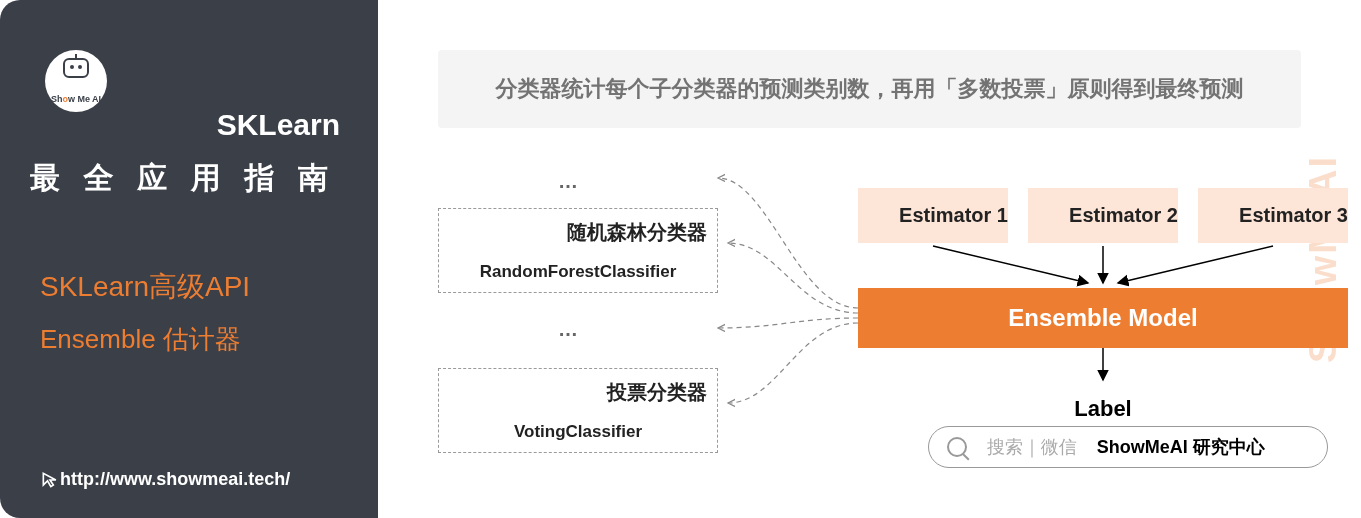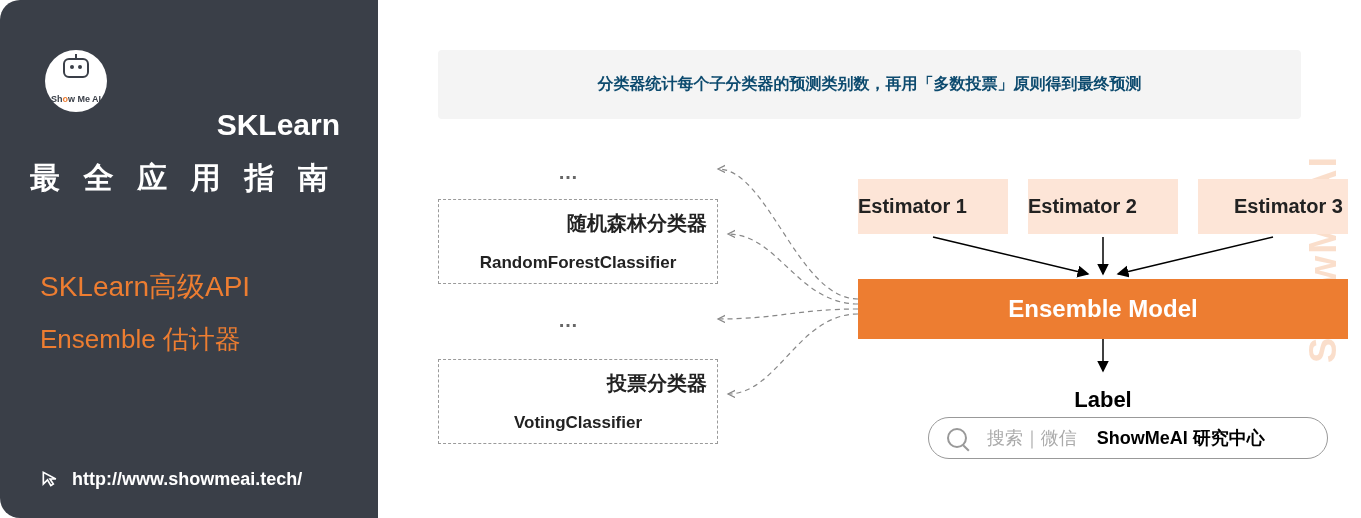--- a/index.html
+++ b/index.html
@@ -89,21 +89,21 @@
     font-size: 26px;
     font-weight: 400;
   }
   .sidebar-link {
     position: absolute;
     bottom: 28px;
     left: 40px;
     font-size: 18px;
     font-weight: bold;
     display: flex;
-    gap: 12px;
+    align-items: center;
   }
   .cursor-icon {
     width: 20px; height: 20px;
     position: relative;
   }
   .cursor-icon svg { width:100%; height:100%; }
 
   .content {
     flex: 1;
     position: relative;
@@ -116,24 +116,24 @@
     transform: translateY(-50%) rotate(180deg);
     writing-mode: vertical-rl;
     font-size: 38px;
     font-weight: bold;
     color: rgba(237,125,49,0.25);
     letter-spacing: 2px;
   }
   .headline {
     background: #f4f4f4;
     padding: 24px 30px;
-    font-size: 16px;
+    font-size: 22px;
     font-weight: bold;
     text-align: center;
-    color: #0c4a6e;
+    color: #737373;
     border-radius: 4px;
     margin: 10px 20px 0 20px;
   }
   .diagram {
     position: relative;
     margin-top: 20px;
     height: 360px;
   }
   .dashed-box {
     position: absolute;
@@ -154,21 +154,21 @@
     left: 140px;
   }
   .dots1 { top: 22px; }
   .dots2 { top: 170px; }
 
   .estimator {
     position: absolute;
     background: #fde5d7;
     font-size: 20px;
     font-weight: bold;
-    text-align: left;
+    text-align: right;
     padding: 16px 0;
     width: 150px;
     color: #222;
   }
   .est1 { left: 440px; top: 40px; }
   .est2 { left: 610px; top: 40px; }
   .est3 { left: 780px; top: 40px; padding-left: 36px; }
 
   .ensemble-box {
     position: absolute;

